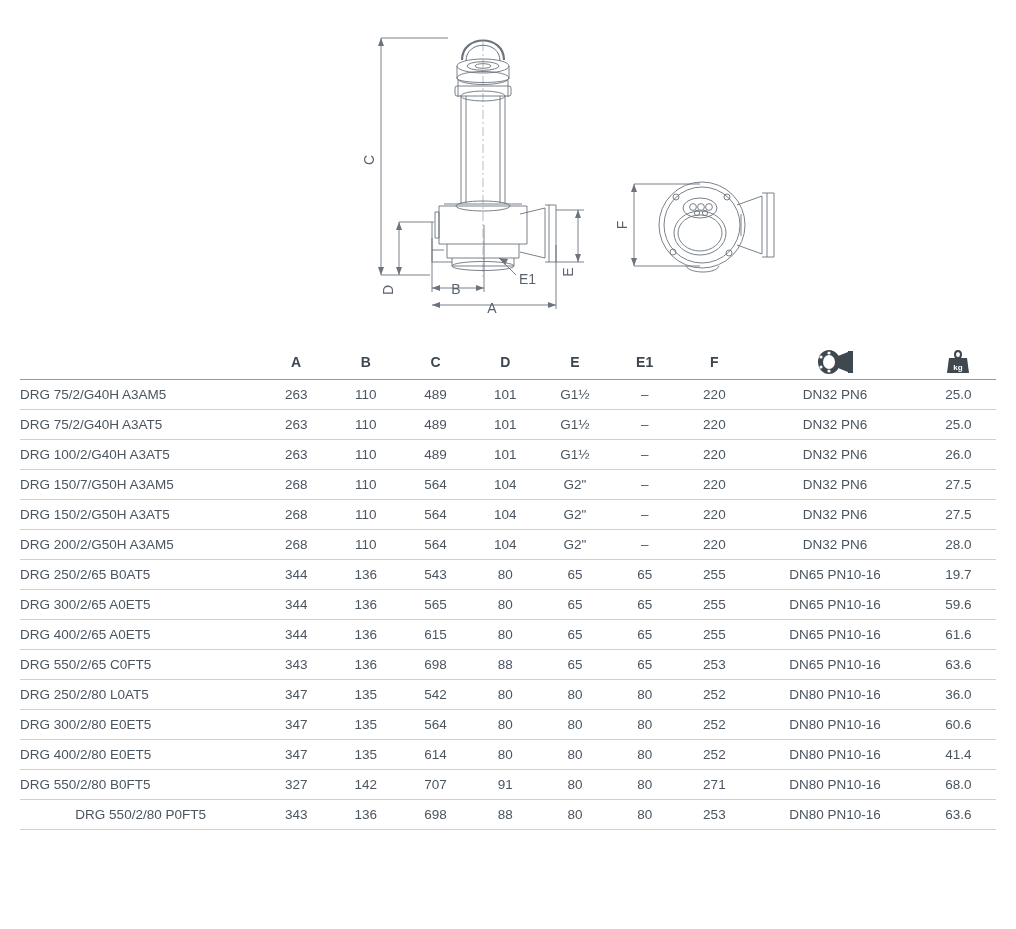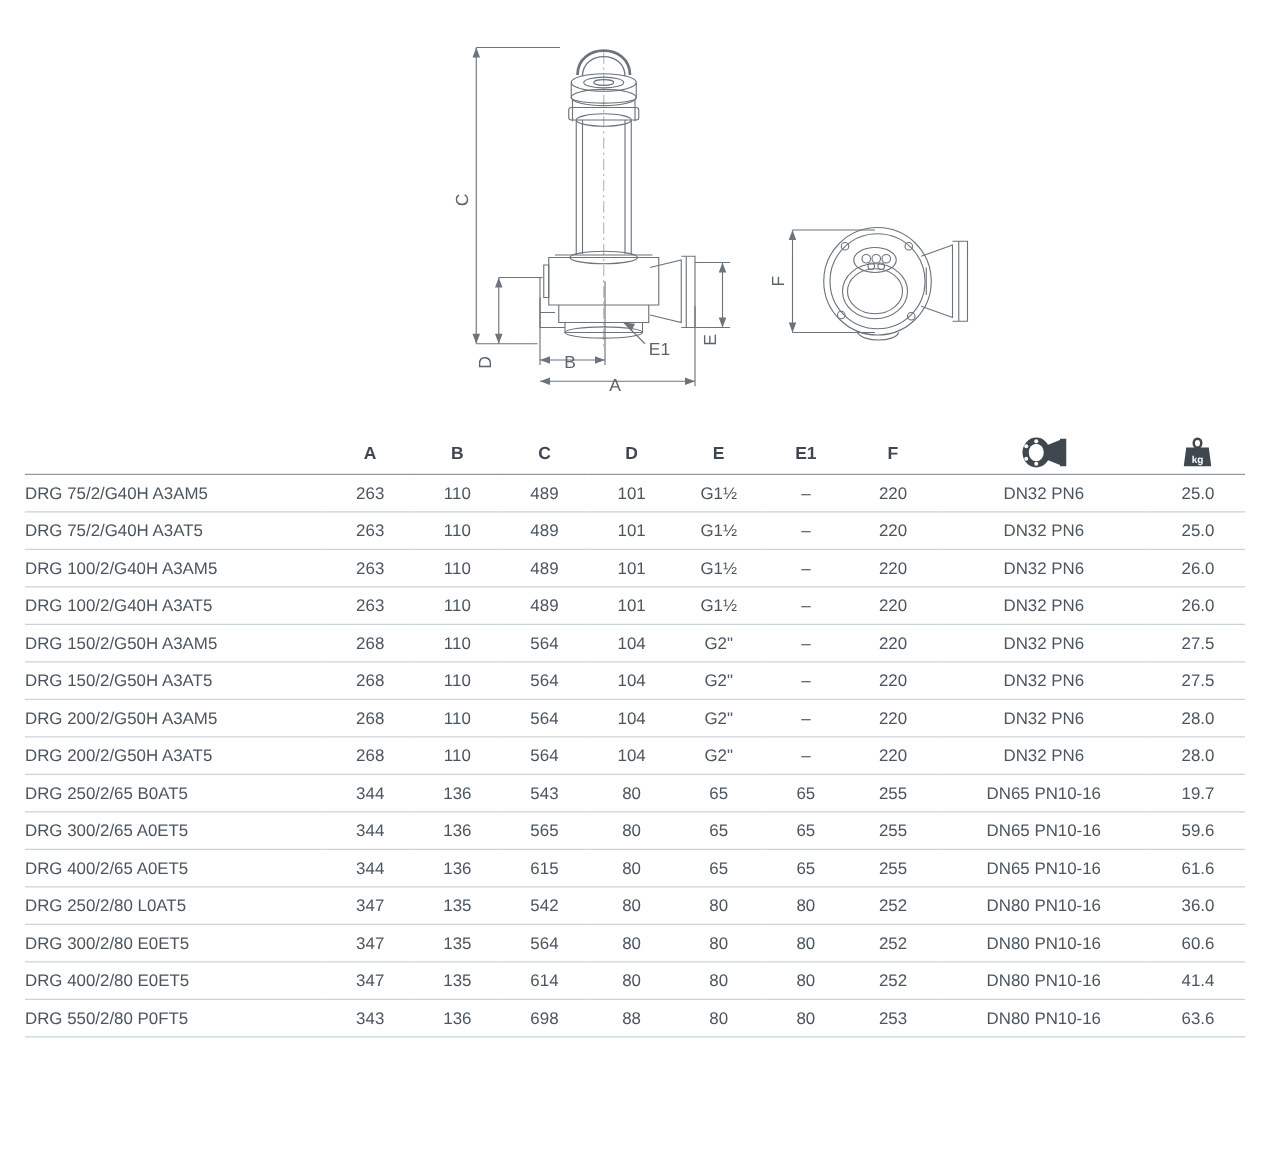--- a/index.html
+++ b/index.html
@@ -64,20 +64,21 @@
     width: 160px;
     white-space: nowrap;
   }
   td.weight, th.weight {
     text-align: center;
     width: 70px;
     padding-right: 10px;
   }
   tbody tr:last-child td {
     border-bottom: 1px solid #c9d3da;
+    text-align: center;
   }
 
   .hdr-icon-wrap {
     display: flex;
     align-items: center;
     justify-content: center;
   }
 
   
   .flange-icon { display:block; }
@@ -258,45 +259,33 @@
       <td class="num">110</td>
       <td class="num">489</td>
       <td class="num">101</td>
       <td class="num">G1½</td>
       <td class="num">–</td>
       <td class="num">220</td>
       <td class="conn">DN32 PN6</td>
       <td class="weight">25.0</td>
     </tr>
     <tr>
-      <td class="model">DRG 100/2/G40H A3AM5</td>
+      <td class="model">DRG 100/2/G40H A3AT5</td>
       <td class="num">263</td>
       <td class="num">110</td>
       <td class="num">489</td>
       <td class="num">101</td>
       <td class="num">G1½</td>
       <td class="num">–</td>
       <td class="num">220</td>
       <td class="conn">DN32 PN6</td>
       <td class="weight">26.0</td>
     </tr>
     <tr>
-      <td class="model">DRG 100/2/G40H A3AT5</td>
-      <td class="num">263</td>
-      <td class="num">110</td>
-      <td class="num">489</td>
-      <td class="num">101</td>
-      <td class="num">G1½</td>
-      <td class="num">–</td>
-      <td class="num">220</td>
-      <td class="conn">DN32 PN6</td>
-      <td class="weight">26.0</td>
-    </tr>
-    <tr>
-      <td class="model">DRG 150/2/G50H A3AM5</td>
+      <td class="model">DRG 150/7/G50H A3AM5</td>
       <td class="num">268</td>
       <td class="num">110</td>
       <td class="num">564</td>
       <td class="num">104</td>
       <td class="num">G2"</td>
       <td class="num">–</td>
       <td class="num">220</td>
       <td class="conn">DN32 PN6</td>
       <td class="weight">27.5</td>
     </tr>
@@ -307,32 +296,20 @@
       <td class="num">564</td>
       <td class="num">104</td>
       <td class="num">G2"</td>
       <td class="num">–</td>
       <td class="num">220</td>
       <td class="conn">DN32 PN6</td>
       <td class="weight">27.5</td>
     </tr>
     <tr>
       <td class="model">DRG 200/2/G50H A3AM5</td>
-      <td class="num">268</td>
-      <td class="num">110</td>
-      <td class="num">564</td>
-      <td class="num">104</td>
-      <td class="num">G2"</td>
-      <td class="num">–</td>
-      <td class="num">220</td>
-      <td class="conn">DN32 PN6</td>
-      <td class="weight">28.0</td>
-    </tr>
-    <tr>
-      <td class="model">DRG 200/2/G50H A3AT5</td>
       <td class="num">268</td>
       <td class="num">110</td>
       <td class="num">564</td>
       <td class="num">104</td>
       <td class="num">G2"</td>
       <td class="num">–</td>
       <td class="num">220</td>
       <td class="conn">DN32 PN6</td>
       <td class="weight">28.0</td>
     </tr>
@@ -366,20 +343,32 @@
       <td class="num">136</td>
       <td class="num">615</td>
       <td class="num">80</td>
       <td class="num">65</td>
       <td class="num">65</td>
       <td class="num">255</td>
       <td class="conn">DN65 PN10-16</td>
       <td class="weight">61.6</td>
     </tr>
     <tr>
+      <td class="model">DRG 550/2/65 C0FT5</td>
+      <td class="num">343</td>
+      <td class="num">136</td>
+      <td class="num">698</td>
+      <td class="num">88</td>
+      <td class="num">65</td>
+      <td class="num">65</td>
+      <td class="num">253</td>
+      <td class="conn">DN65 PN10-16</td>
+      <td class="weight">63.6</td>
+    </tr>
+    <tr>
       <td class="model">DRG 250/2/80 L0AT5</td>
       <td class="num">347</td>
       <td class="num">135</td>
       <td class="num">542</td>
       <td class="num">80</td>
       <td class="num">80</td>
       <td class="num">80</td>
       <td class="num">252</td>
       <td class="conn">DN80 PN10-16</td>
       <td class="weight">36.0</td>
@@ -400,20 +389,32 @@
       <td class="model">DRG 400/2/80 E0ET5</td>
       <td class="num">347</td>
       <td class="num">135</td>
       <td class="num">614</td>
       <td class="num">80</td>
       <td class="num">80</td>
       <td class="num">80</td>
       <td class="num">252</td>
       <td class="conn">DN80 PN10-16</td>
       <td class="weight">41.4</td>
+    </tr>
+    <tr>
+      <td class="model">DRG 550/2/80 B0FT5</td>
+      <td class="num">327</td>
+      <td class="num">142</td>
+      <td class="num">707</td>
+      <td class="num">91</td>
+      <td class="num">80</td>
+      <td class="num">80</td>
+      <td class="num">271</td>
+      <td class="conn">DN80 PN10-16</td>
+      <td class="weight">68.0</td>
     </tr>
     <tr>
       <td class="model">DRG 550/2/80 P0FT5</td>
       <td class="num">343</td>
       <td class="num">136</td>
       <td class="num">698</td>
       <td class="num">88</td>
       <td class="num">80</td>
       <td class="num">80</td>
       <td class="num">253</td>

